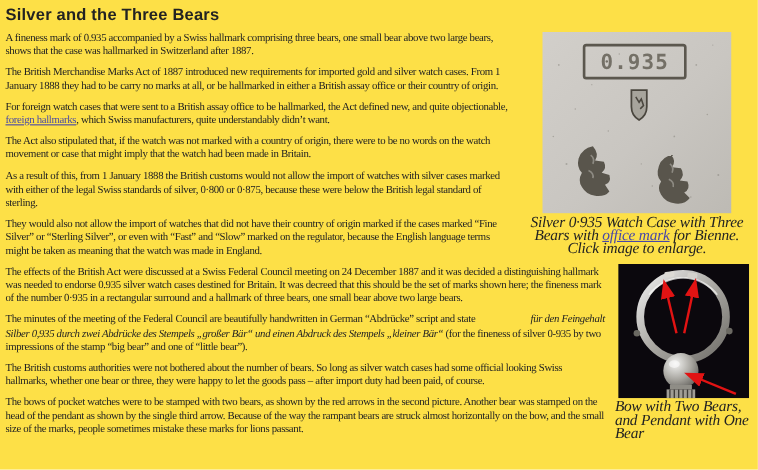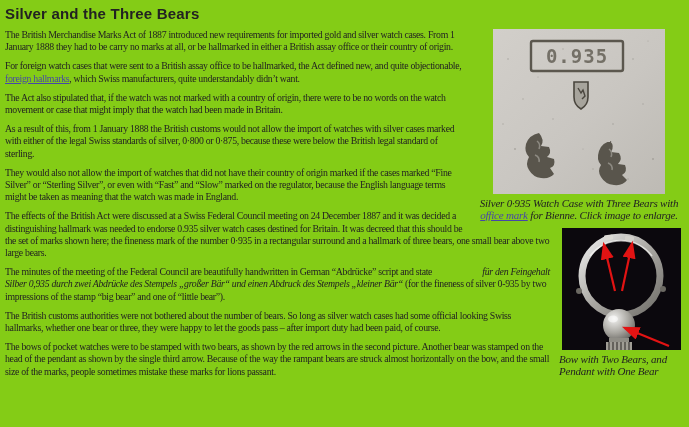--- a/index.html
+++ b/index.html
@@ -1,27 +1,27 @@
 <!DOCTYPE html>
 <html><head>
 <meta charset="utf-8">
 <style>
   html,body{margin:0;padding:0;background:#ffffff;}
   .page{width:689px;height:427px;overflow:hidden;box-sizing:border-box;
-        padding:3px 6px 0 5px;background:#84cc16;position:relative;}
+        padding:3px 6px 0 5px;background:#fde047;position:relative;}
   h1{font-family:"Liberation Sans",sans-serif;font-weight:bold;font-size:15px;
      color:#222;margin:2px 0 7px 0;letter-spacing:.2px;}
   .content{font-family:"Liberation Serif",serif;font-size:9.8px;line-height:12.2px;
      color:#222;letter-spacing:-0.3px;}
   .content p{margin:0 0 7px 0;}
   a.tlink{color:#4747a8;text-decoration:underline;cursor:pointer;}
   em{font-style:italic;margin-left:48px;}
   .fig1{float:right;width:208px;margin:0 0 5px 10px;text-align:center;}
   .fig2{float:right;clear:right;width:124px;margin:2px 0 4px 8px;text-align:left;}
-  .caption{font-style:italic;font-size:11px;line-height:12px;margin-top:3px;
+  .caption{font-style:italic;font-size:14px;line-height:12px;margin-top:3px;
      color:#222;letter-spacing:-0.2px;}
   .fig1 svg,.fig2 svg{display:block;margin:0 auto;}
 </style>
 </head>
 <body>
 
 <div class="page">
   <h1>Silver and the Three Bears</h1>
 
   <div class="content">
@@ -125,20 +125,21 @@
         <g stroke="#e21313" stroke-width="2.2">
           <line x1="53" y1="63" x2="42" y2="17" marker-end="url(#ah)"></line>
           <line x1="60" y1="63" x2="70" y2="16" marker-end="url(#ah)"></line>
           <line x1="107" y1="118" x2="63" y2="100" marker-end="url(#ah)"></line>
         </g>
       </svg>
       <div class="caption"><span>Bow with Two Bears, and Pendant with One Bear</span></div>
     </div>
 
     <div>
+        <p><span>A fineness mark of 0.935 accompanied by a Swiss hallmark comprising three bears, one small bear above two large bears, shows that the case was hallmarked in Switzerland after 1887.</span></p>
         <p><span>The British Merchandise Marks Act of 1887 introduced new requirements for imported gold and silver watch cases. From 1 January 1888 they had to be carry no marks at all, or be hallmarked in either a British assay office or their country of origin.</span></p>
         <p><span>For foreign watch cases that were sent to a British assay office to be hallmarked, the Act defined new, and quite objectionable, </span><a href="#" class="tlink">foreign hallmarks</a><span>, which Swiss manufacturers, quite understandably didn’t want.</span></p>
         <p><span>The Act also stipulated that, if the watch was not marked with a country of origin, there were to be no words on the watch movement or case that might imply that the watch had been made in Britain.</span></p>
         <p><span>As a result of this, from 1 January 1888 the British customs would not allow the import of watches with silver cases marked with either of the legal Swiss standards of silver, 0·800 or 0·875, because these were below the British legal standard of sterling.</span></p>
         <p><span>They would also not allow the import of watches that did not have their country of origin marked if the cases marked “Fine Silver” or “Sterling Silver”, or even with “Fast” and “Slow” marked on the regulator, because the English language terms might be taken as meaning that the watch was made in England.</span></p>
         <p><span>The effects of the British Act were discussed at a Swiss Federal Council meeting on 24 December 1887 and it was decided a distinguishing hallmark was needed to endorse 0.935 silver watch cases destined for Britain. It was decreed that this should be the set of marks shown here; the fineness mark of the number 0·935 in a rectangular surround and a hallmark of three bears, one small bear above two large bears.</span></p>
         <p><span>The minutes of the meeting of the Federal Council are beautifully handwritten in German “Abdrücke” script and state </span><em>für den Feingehalt Silber 0,935 durch zwei Abdrücke des Stempels „großer Bär“ und einen Abdruck des Stempels „kleiner Bär“</em><span> (for the fineness of silver 0-935 by two impressions of the stamp “big bear” and one of “little bear”).</span></p>
         <p><span>The British customs authorities were not bothered about the number of bears. So long as silver watch cases had some official looking Swiss hallmarks, whether one bear or three, they were happy to let the goods pass – after import duty had been paid, of course.</span></p>
         <p><span>The bows of pocket watches were to be stamped with two bears, as shown by the red arrows in the second picture. Another bear was stamped on the head of the pendant as shown by the single third arrow. Because of the way the rampant bears are struck almost horizontally on the bow, and the small size of the marks, people sometimes mistake these marks for lions passant.</span></p>
       </div>

